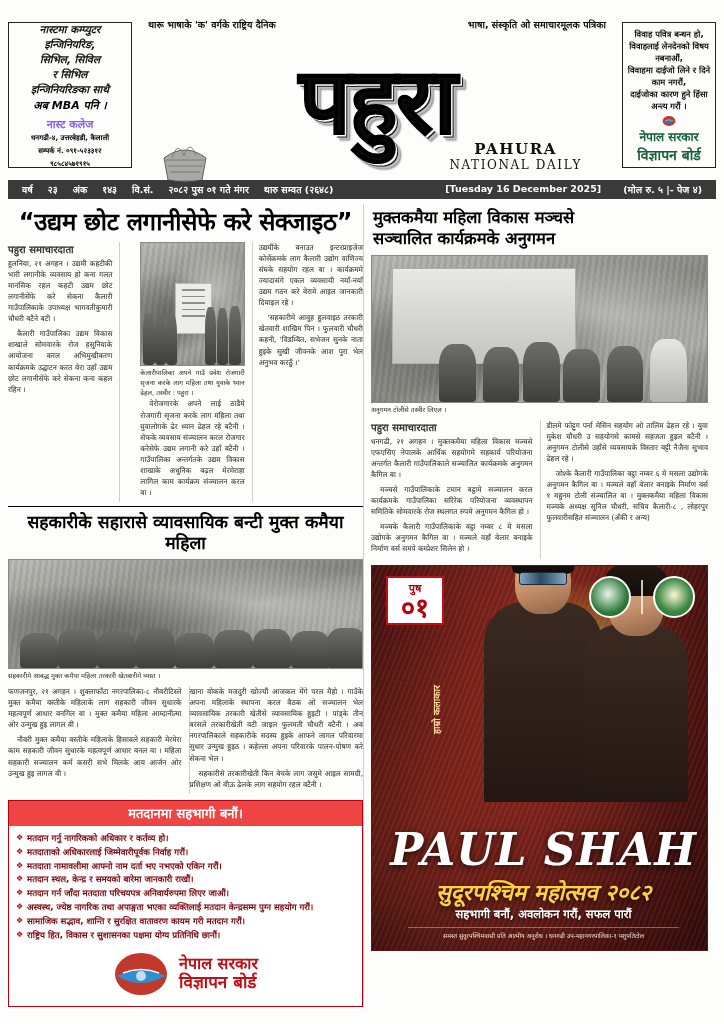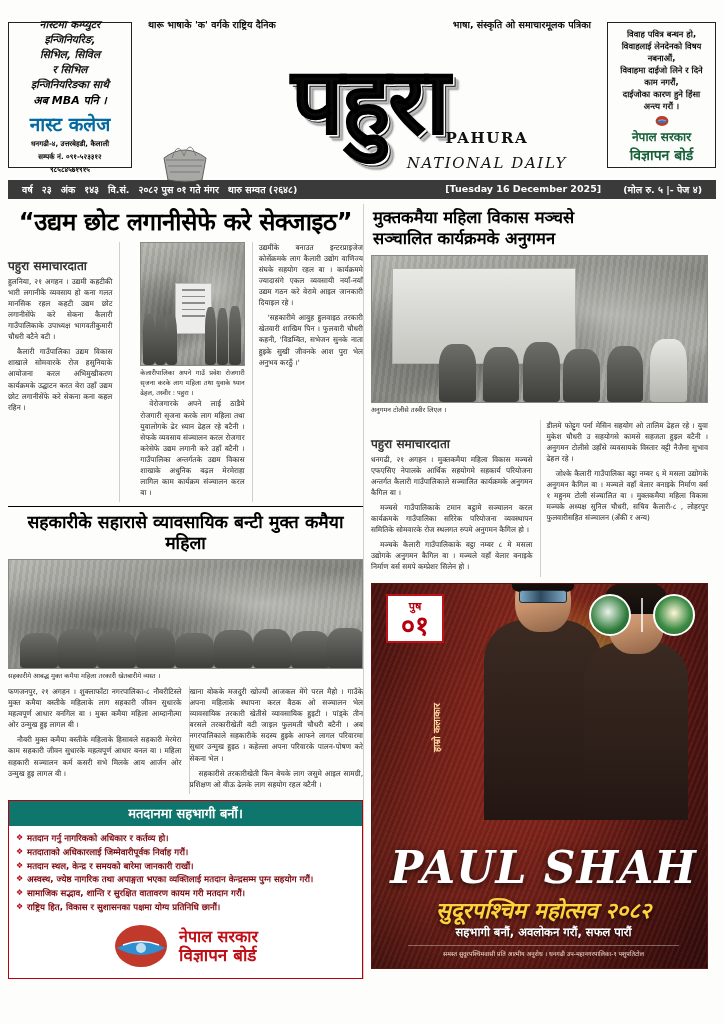--- a/index.html
+++ b/index.html
@@ -34,21 +34,21 @@
     gap: 1px;
     margin-top: 6px;
     margin-bottom: 10px;
   }
   .ad-left .l1 {
     font-size: 10.5px; font-style: italic; font-weight: bold;
     line-height: 1.34; color: #111;
   }
   .ad-left .mba { font-size: 11px; font-style: italic; font-weight: bold; }
   .ad-left .college {
-    font-size: 19px; font-weight: bold; margin-top: 3px; color: #0369a1;
+    font-size: 11px; font-weight: bold; margin-top: 3px; color: #8b5cf6;
   }
   .ad-left .addr { font-size: 7px; font-weight: bold; line-height: 1.4; margin-top: 2px; }
 
   .masthead-center {
     flex: 1; position: relative;
     display: flex; flex-direction: column;
     padding: 0 6px;
   }
   .tagline-row {
     display: flex; justify-content: space-between;
@@ -78,46 +78,46 @@
   .latin-name {
     position: absolute; right: 34px; bottom: 6px;
     text-align: center;
   }
   .latin-name .ln1 {
     font-family: "DejaVu Serif", serif;
     font-size: 15px; font-weight: bold; letter-spacing: 1.6px; color: #111;
   }
   .latin-name .ln2 {
     font-family: "DejaVu Serif", serif;
-    font-size: 15px; font-style: italic; letter-spacing: 1.6px; color: #111; margin-top: 7px;
+    font-size: 12px; letter-spacing: 1.6px; color: #111;
   }
 
   .ad-right {
-    width: 109px;
+    width: 94px;
     border: 1.5px solid #222;
     padding: 5px 3px 3px 3px;
     text-align: center;
     margin-top: 6px; margin-bottom: 10px;
     display: flex; flex-direction: column; justify-content: center;
   }
   .ad-right .msg { font-size: 8.3px; font-weight: bold; line-height: 1.45; color: #111; }
   .ad-right .seal { margin: 3px auto 1px auto; }
   .ad-right .gov1 { font-size: 12px; font-weight: bold; color: #17603a; }
   .ad-right .gov2 { font-size: 14px; font-weight: bold; color: #17603a; }
 
   
   .datebar {
     background: #3a3a3a; color: #fff;
     height: 19px;
     display: flex; align-items: center; justify-content: space-between;
     padding: 0 14px;
     font-size: 9.5px; font-weight: bold;
     margin-top: 2px;
   }
-  .datebar .dl { display: flex; gap: 9px; }
+  .datebar .dl { display: flex; gap: 15px; }
   .datebar .dr { display: flex; gap: 22px; }
 
   
   .content { display: flex; gap: 0; margin-top: 5px; }
   .col-left { width: 355px; }
   .col-right { width: 345px; }
 
   .headline-main {
     font-size: 24px; font-weight: bold; text-align: center;
     line-height: 1.2; color: #000; padding: 4px 0 5px 0;
@@ -128,21 +128,21 @@
     line-height: 1.3; color: #000; padding: 3px 2px 5px 2px;
   }
   .headline-sub {
     font-size: 17.5px; font-weight: bold; text-align: center;
     line-height: 1.2; color: #000;
     border-top: 1.2px solid #000;
     padding: 5px 0 5px 0;
     margin-top: 4px;
   }
 
-  .byline { font-size: 12px; font-weight: bold; color: #333; margin-bottom: 2px; margin-top: 15px; }
+  .byline { font-size: 10px; font-weight: bold; color: #333; margin-bottom: 2px; }
 
   .body-cols { display: flex; gap: 7px; }
   .bcol { flex: 1; }
   .para {
     font-size: 7.3px; line-height: 1.52; text-align: justify;
     color: #1b1b1b; margin-bottom: 4px;
     text-indent: 9px;
   }
   .para.noind { text-indent: 0; }
 
@@ -187,21 +187,21 @@
     margin-top: 3px;
   }
 
   
   .vote-ad {
     border: 1.4px solid #b5000f;
     margin-top: 6px;
     background: #fff;
   }
   .vote-ad .vhead {
-    background: #0f766e; color: #fff;
+    background: #ef4444; color: #fff;
     text-align: center; font-size: 13px; font-weight: bold;
     padding: 3px 0 4px 0;
   }
   .vote-ad ul { list-style: none; padding: 6px 7px 4px 7px; }
   .vote-ad li {
     font-size: 8.6px; color: #7d0a10; font-weight: bold;
     line-height: 1.5; margin-bottom: 1px;
     padding-left: 11px; position: relative;
   }
   .vote-ad li::before {
@@ -442,21 +442,23 @@
           <div class="para noind">खाना बोकके मजदुरी खोज्यौं आजकल मेंगे परल मैहो । गाउँके अपना महिलाके स्थापना करल बैठक ओ सञ्चालन भेल व्यावसायिक तरकारी खेतीसे व्यावसायिक हुइटी । पांड्के तीन बरसले तरकारीखेती बटी जाइल फुलमती चौधरी बटैनी । अब नगरपालिकाले सहकारीके सदस्य हुइके आफने लागल परिवारमा सुधार उन्मुख हुइठ । कहेल्ला अपना परिवारके पालन-पोषण करे सेकना भेल ।</div>
           <div class="para">सहकारीसे तरकारीखेती किन बेचके लाग जसुमे आइल सामग्री, प्रशिक्षण ओ बीऊ ढेलके लाग सहयोग रहल बटैनी ।</div>
         </div>
       </div>
 
       <div class="vote-ad">
         <div class="vhead">मतदानमा सहभागी बनौं।</div>
         <ul>
           <li>मतदान गर्नु नागरिकको अधिकार र कर्तव्य हो।</li>
           <li>मतदाताको अधिकारलाई जिम्मेवारीपूर्वक निर्वाह गरौं।</li>
+          <li>मतदाता नामावलीमा आफ्नो नाम दर्ता भए नभएको एकिन गरौं।</li>
           <li>मतदान स्थल, केन्द्र र समयको बारेमा जानकारी राखौं।</li>
+          <li>मतदान गर्न जाँदा मतदाता परिचयपत्र अनिवार्यरुपमा लिएर जाऔं।</li>
           <li>अस्वस्थ, ज्येष्ठ नागरिक तथा अपाङ्गता भएका व्यक्तिलाई मतदान केन्द्रसम्म पुग्न सहयोग गरौं।</li>
           <li>सामाजिक सद्भाव, शान्ति र सुरक्षित वातावरण कायम गरी मतदान गरौं।</li>
           <li>राष्ट्रिय हित, विकास र सुशासनका पक्षमा योग्य प्रतिनिधि छानौं।</li>
         </ul>
         <div class="vote-foot">
           <svg width="56" height="50" viewBox="0 0 56 50">
             <ellipse cx="28" cy="25" rx="26" ry="21" fill="#c0392b"></ellipse>
             <path d="M4 27 Q28 13 52 27 Q28 41 4 27 Z" fill="#2f8fd0"></path>
             <path d="M10 24 Q28 17 46 24" stroke="#fff" fill="none" stroke-width="1.6"></path>
             <circle cx="28" cy="27" r="5" fill="#fff" opacity=".7"></circle>

